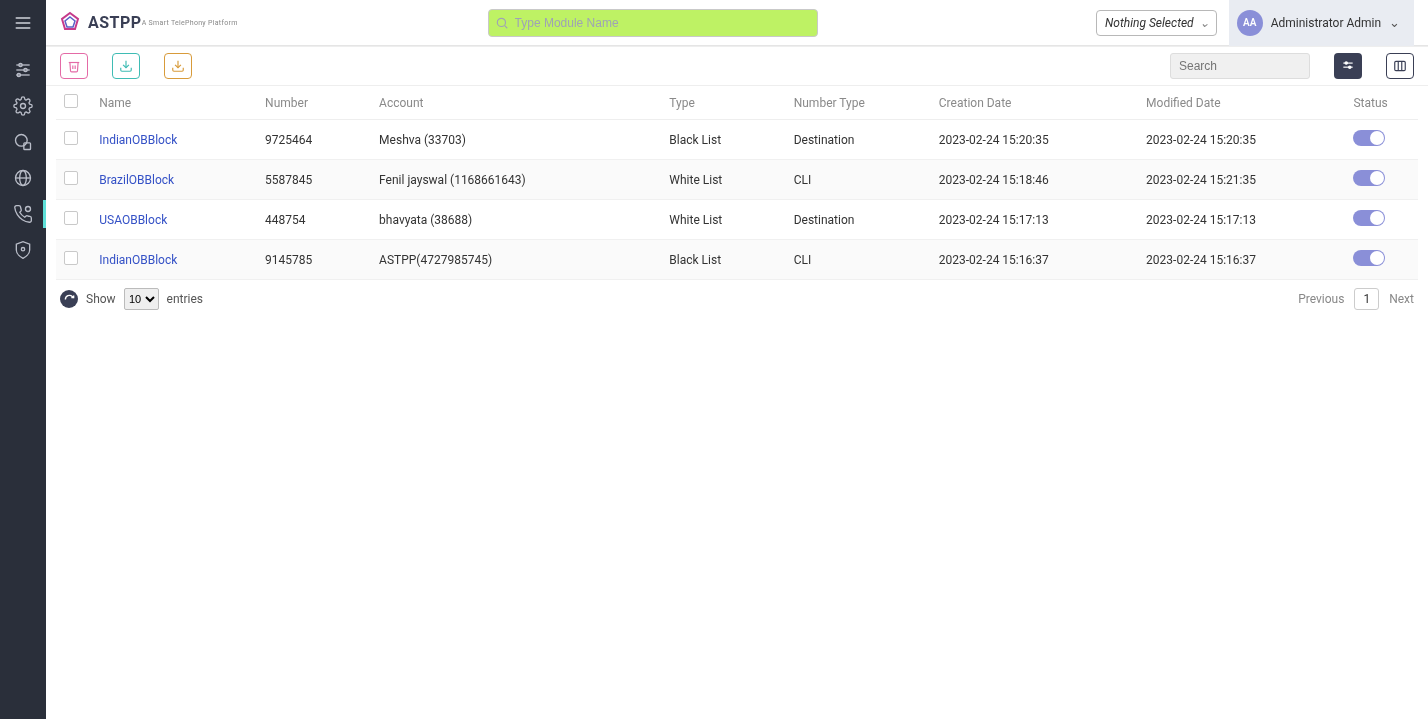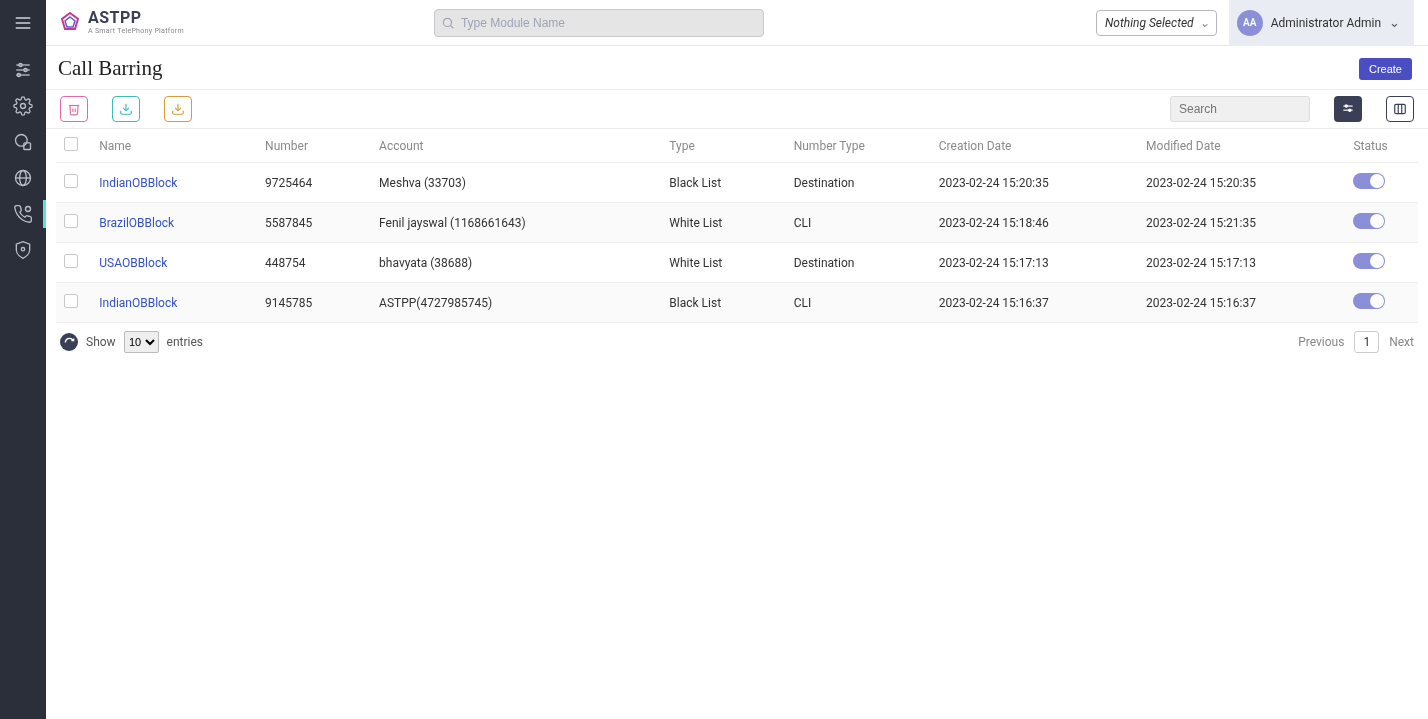--- a/index.html
+++ b/index.html
@@ -35,36 +35,36 @@
   .logo {
     display: flex;
     align-items: center;
     margin-left: 12px;
     gap: 6px;
   }
   .logo-mark {
     width: 24px; height: 24px;
     display:flex;align-items:center;justify-content:center;
   }
-  .logo-text { display:flex; flex-direction:column; line-height:1; }
+  .logo-text { display:flex; line-height:1;align-items:center; }
   .logo-text .brand { font-weight:700; font-size:16px; color:#3a3f55; letter-spacing:0.5px;}
   .logo-text .tag { font-size:7px; color:#888; letter-spacing:0.3px; margin-top:2px;}
   .search-wrap {
     margin-left: 250px;
     position: relative;
   }
   .search-wrap input {
     width: 330px;
     height: 28px;
     border: 1px solid #c9c9c9;
     border-radius: 4px;
     padding: 0 8px 0 26px;
     font-size: 12px;
     color: #555;
-    background:#e5e5e5;
+    background:#bef264;
   }
   .search-wrap input::placeholder { color:#9fa3b5; }
   .search-wrap .s-icon {
     position:absolute; left:7px; top:50%; transform:translateY(-50%);
     width:14px;height:14px; color:#9fa3b5;
   }
   .header-right {
     margin-left:auto;
     display:flex;
     align-items:center;
@@ -349,24 +349,20 @@
   </div>
   <div class="nav-item">
     <svg viewBox="0 0 24 24" stroke-width="1.6">
         <path d="M12 22s8-4 8-10V5l-8-3-8 3v7c0 6 8 10 8 10z"></path>
         <circle cx="12" cy="11" r="2"></circle>
       </svg>
   </div>
 </div>
 
 <div class="page">
-  <div class="page-header">
-    <div class="page-title">Call Barring</div>
-    <button class="btn-create">Create</button>
-  </div>
 
   <div class="toolbar">
     <div class="tool-btn pink">
       <svg viewBox="0 0 24 24" fill="none" stroke="currentColor" stroke-width="2">
           <polyline points="3 6 5 6 21 6"></polyline>
           <path d="M19 6l-1 14a2 2 0 0 1-2 2H8a2 2 0 0 1-2-2L5 6"></path>
           <path d="M10 11v6M14 11v6"></path>
         </svg>
     </div>
     <div class="tool-btn teal">

